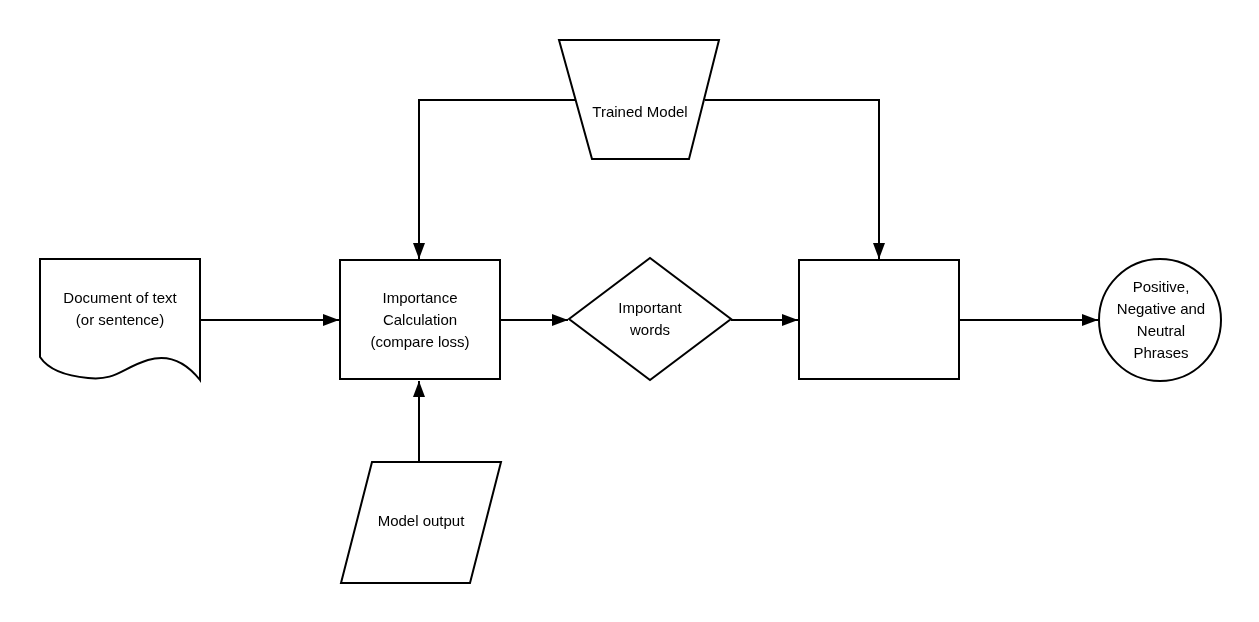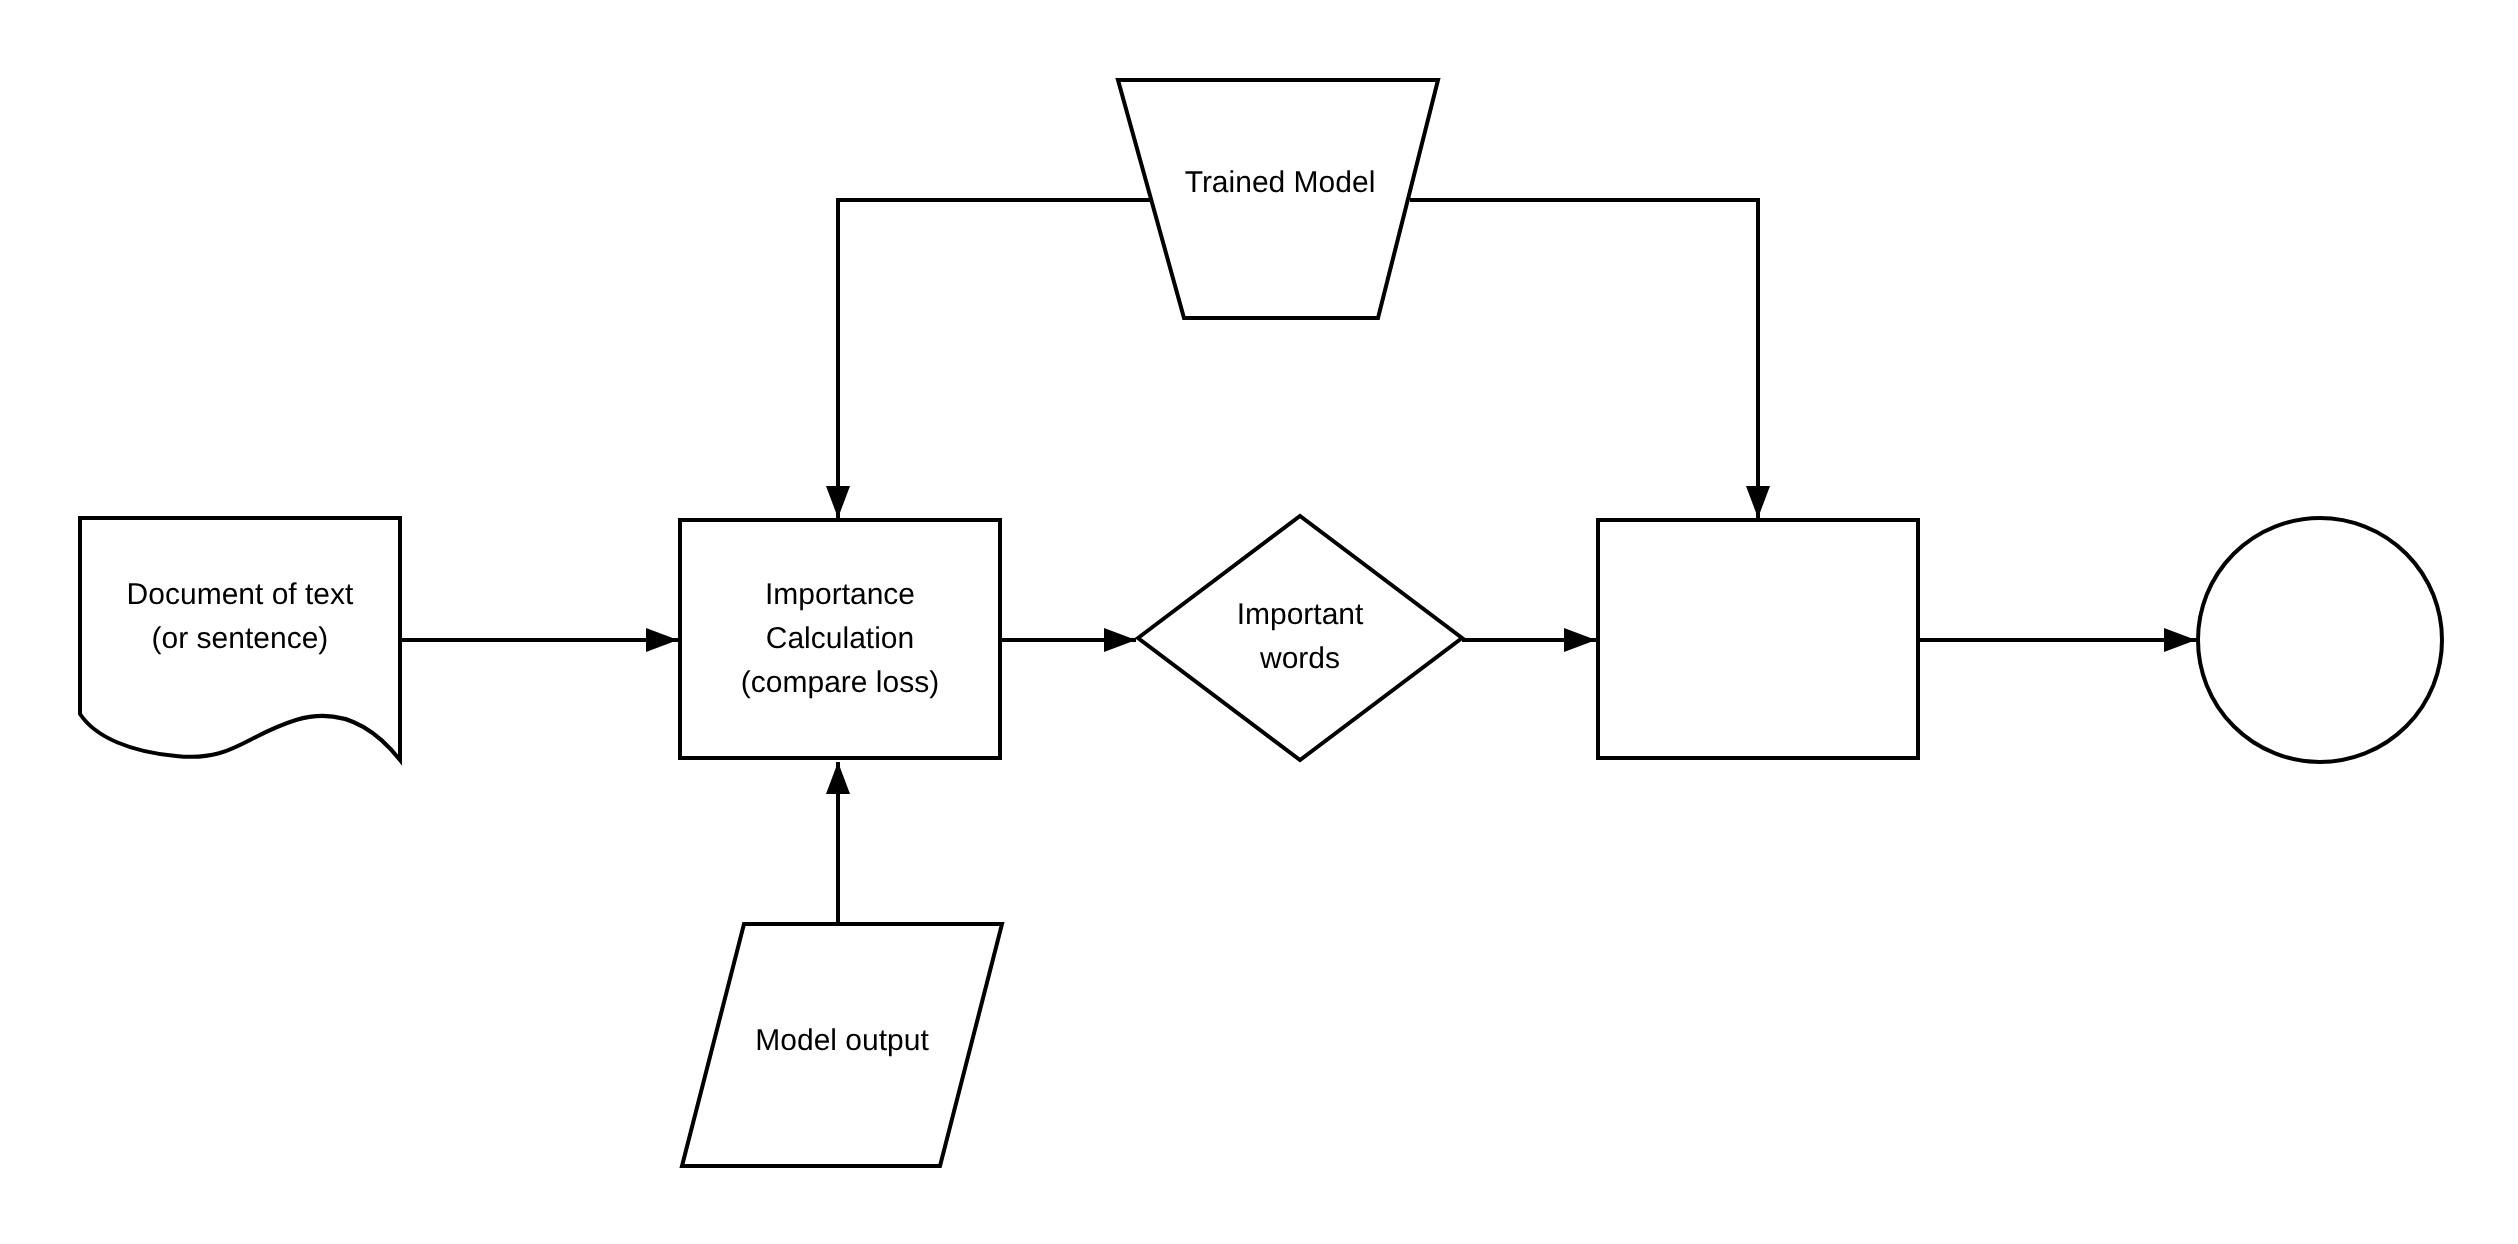--- a/index.html
+++ b/index.html
@@ -73,16 +73,20 @@
     </g>
   </svg>
 
   <div class="label" style="left:120px; top:309px;text-align:center;">Document of text
 (or sentence)</div>
   <div class="label" style="left:420px; top:320px;">Importance
 Calculation
 (compare loss)</div>
   <div class="label" style="left:650px; top:319px;">Important
 words</div>
-  <div class="label" style="left:640px; top:92px;">Trained Model</div>
+  <div class="label" style="left:1161px; top:320px;">Positive,
+Negative and
+Neutral
+Phrases</div>
+  <div class="label" style="left:640px; top:112px;">Trained Model</div>
   <div class="label" style="left:421px; top:521px;">Model output</div>
 
 </div>
 
 </body></html>

